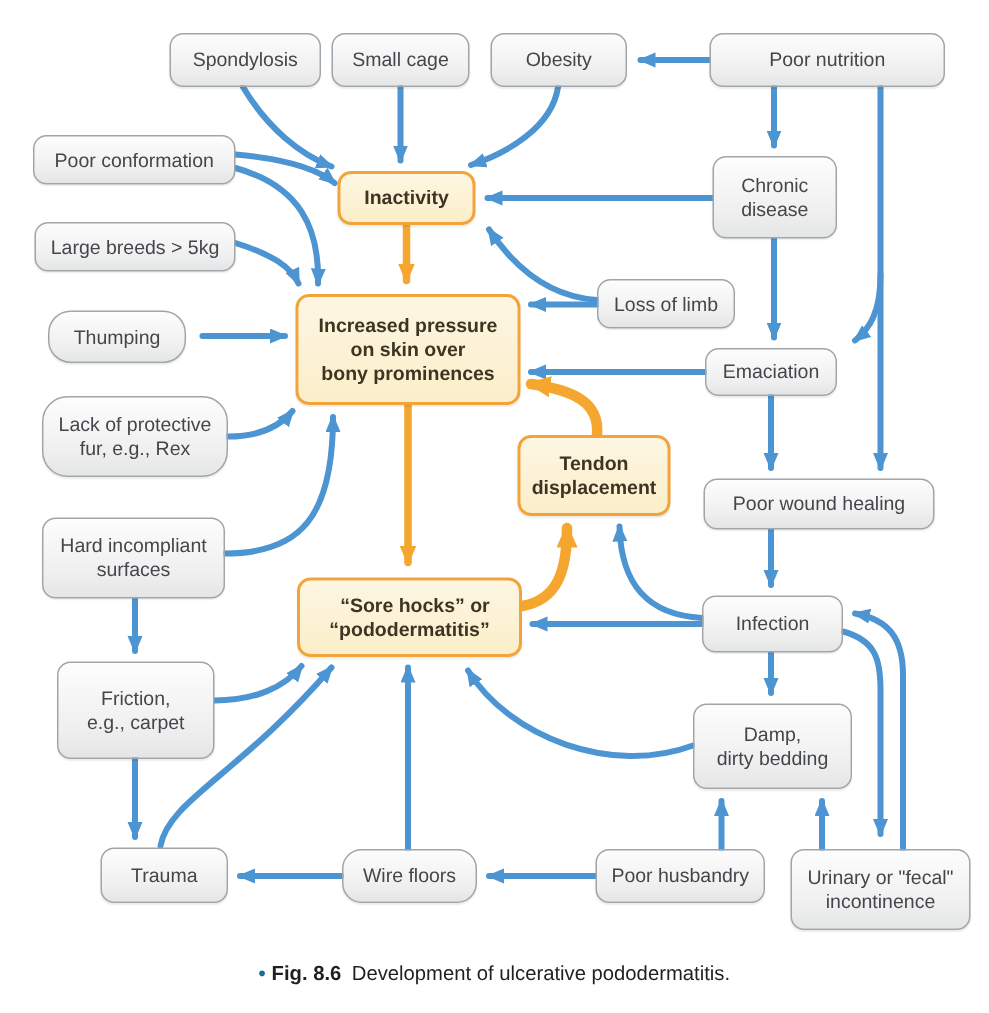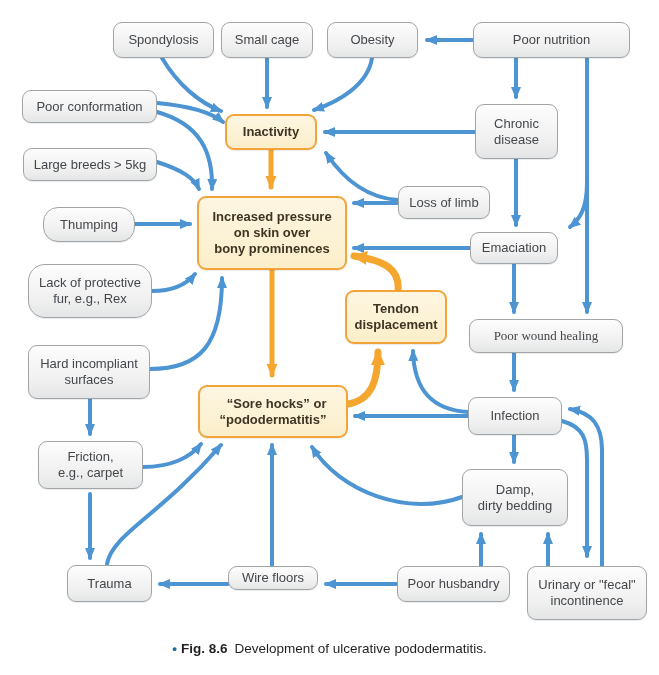--- a/index.html
+++ b/index.html
@@ -93,37 +93,37 @@
       <path stroke-width="7" marker-end="url(#mob)" d="M 398 290 C 400 268 382 260 354 256"></path>
     </g>
   </svg>
 
   <div class="node gray" style="left:113px;top:22px;width:101px;height:36px;">Spondylosis</div>
   <div class="node gray" style="left:221px;top:22px;width:92px;height:36px;">Small cage</div>
   <div class="node gray" style="left:327px;top:22px;width:91px;height:36px;">Obesity</div>
   <div class="node gray" style="left:473px;top:22px;width:157px;height:36px;">Poor nutrition</div>
   <div class="node gray" style="left:22px;top:90px;width:135px;height:33px;">Poor conformation</div>
   <div class="node gray" style="left:23px;top:148px;width:134px;height:33px;">Large breeds &gt; 5kg</div>
-  <div class="node gray" style="left:43px;top:207px;width:92px;height:35px;border-radius:15px;">Thumping</div>
+  <div class="node gray" style="left:32px;top:207px;width:92px;height:35px;border-radius:15px;">Thumping</div>
   <div class="node gray" style="left:28px;top:264px;width:124px;height:54px;border-radius:17px;">Lack of protective
 fur, e.g., Rex</div>
   <div class="node gray" style="left:28px;top:345px;width:122px;height:54px;">Hard incompliant
 surfaces</div>
-  <div class="node gray" style="left:38px;top:441px;width:105px;height:48px;">Friction,
+  <div class="node gray" style="left:38px;top:441px;width:105px;height:65px;">Friction,
 e.g., carpet</div>
   <div class="node gray" style="left:67px;top:565px;width:85px;height:37px;">Trauma</div>
   <div class="node gray" style="left:475px;top:104px;width:83px;height:55px;">Chronic
 disease</div>
   <div class="node gray" style="left:398px;top:186px;width:92px;height:33px;">Loss of limb</div>
   <div class="node gray" style="left:470px;top:232px;width:88px;height:32px;">Emaciation</div>
-  <div class="node gray" style="left:469px;top:319px;width:154px;height:34px;font-family:Liberation Serif, serif;">Poor wound healing</div>
+  <div class="node gray" style="left:469px;top:319px;width:154px;height:34px;">Poor wound healing</div>
   <div class="node gray" style="left:468px;top:397px;width:94px;height:38px;">Infection</div>
   <div class="node gray" style="left:462px;top:469px;width:106px;height:57px;">Damp,
 dirty bedding</div>
-  <div class="node gray" style="left:228px;top:566px;width:90px;height:24px;">Wire floors</div>
+  <div class="node gray" style="left:228px;top:566px;width:90px;height:36px;border-radius:13px;">Wire floors</div>
   <div class="node gray" style="left:397px;top:566px;width:113px;height:36px;">Poor husbandry</div>
   <div class="node gray" style="left:527px;top:566px;width:120px;height:54px;">Urinary or "fecal"
 incontinence</div>
 
   <div class="node orange" style="left:225px;top:114px;width:92px;height:36px;">Inactivity</div>
   <div class="node orange" style="left:197px;top:196px;width:150px;height:74px;">Increased pressure
 on skin over
 bony prominences</div>
   <div class="node orange" style="left:345px;top:290px;width:102px;height:54px;">Tendon
 displacement</div>

